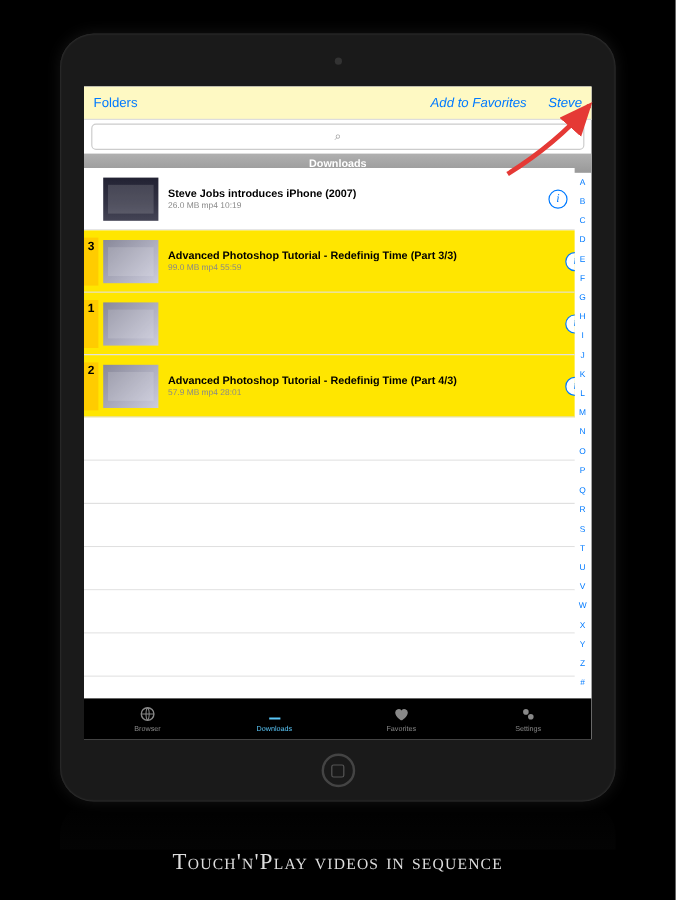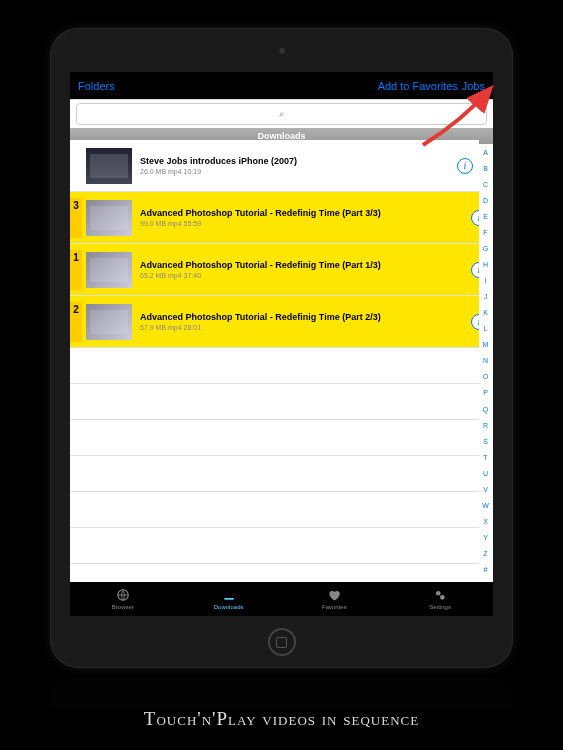--- a/index.html
+++ b/index.html
@@ -55,29 +55,29 @@
 }
 .home-button::after {
   content: "";
   width: 9px;
   height: 9px;
   border: 1.5px solid #555;
   border-radius: 2px;
 }
 .nav-bar {
   height: 28px;
-  background: #000000;
+  background: #fef9c3;
   display: flex;
   align-items: center;
   padding: 0 8px;
   border-bottom: 1px solid #ddd;
   font-size: 11px;
 }
 .nav-left { color: #007aff; font-weight: 500; }
-.nav-right { margin-left: auto; display: flex; gap: 4px; }
+.nav-right { margin-left: auto; display: flex; gap: 18px; font-style: italic; }
 .nav-right span { color: #007aff; font-weight: 500; }
 .search-bar {
   height: 22px;
   margin: 3px 6px;
   background: #fff;
   border: 1px solid #ccc;
   border-radius: 4px;
   display: flex;
   align-items: center;
   justify-content: center;
@@ -246,21 +246,21 @@
 <div class="reflection"></div>
 
 <div class="ipad-frame">
   <div class="camera"></div>
   <div class="screen">
 
     <div class="nav-bar">
       <span class="nav-left">Folders</span>
       <div class="nav-right">
         <span>Add to Favorites</span>
-        <span>Jobs</span>
+        <span>Steve</span>
       </div>
     </div>
 
     <div class="search-bar">
       <span>⌕</span>
     </div>
 
     <div class="section-header">Downloads</div>
 
     <div class="list-container" id="list">
@@ -278,31 +278,27 @@
           <div class="thumb"></div>
           <div class="row-text">
             <div class="row-title">Advanced Photoshop Tutorial - Redefinig Time <span class="part">(Part 3/3)</span></div>
             <div class="row-meta">99.0 MB   mp4   55:59</div>
           </div>
           <div class="info-btn">i</div>
         </div>
         <div class="row selected">
           <div class="badge">1</div>
           <div class="thumb"></div>
-          <div class="row-text">
-            <div class="row-title">Advanced Photoshop Tutorial - Redefinig Time <span class="part">(Part 1/3)</span></div>
-            <div class="row-meta">65.2 MB   mp4   37:40</div>
-          </div>
           <div class="info-btn">i</div>
         </div>
         <div class="row selected">
           <div class="badge">2</div>
           <div class="thumb"></div>
           <div class="row-text">
-            <div class="row-title">Advanced Photoshop Tutorial - Redefinig Time <span class="part">(Part 2/3)</span></div>
+            <div class="row-title">Advanced Photoshop Tutorial - Redefinig Time <span class="part">(Part 4/3)</span></div>
             <div class="row-meta">57.9 MB   mp4   28:01</div>
           </div>
           <div class="info-btn">i</div>
         </div>
         <div class="empty-rows">
           <div class="row"></div>
           <div class="row"></div>
           <div class="row"></div>
           <div class="row"></div>
           <div class="row"></div>

